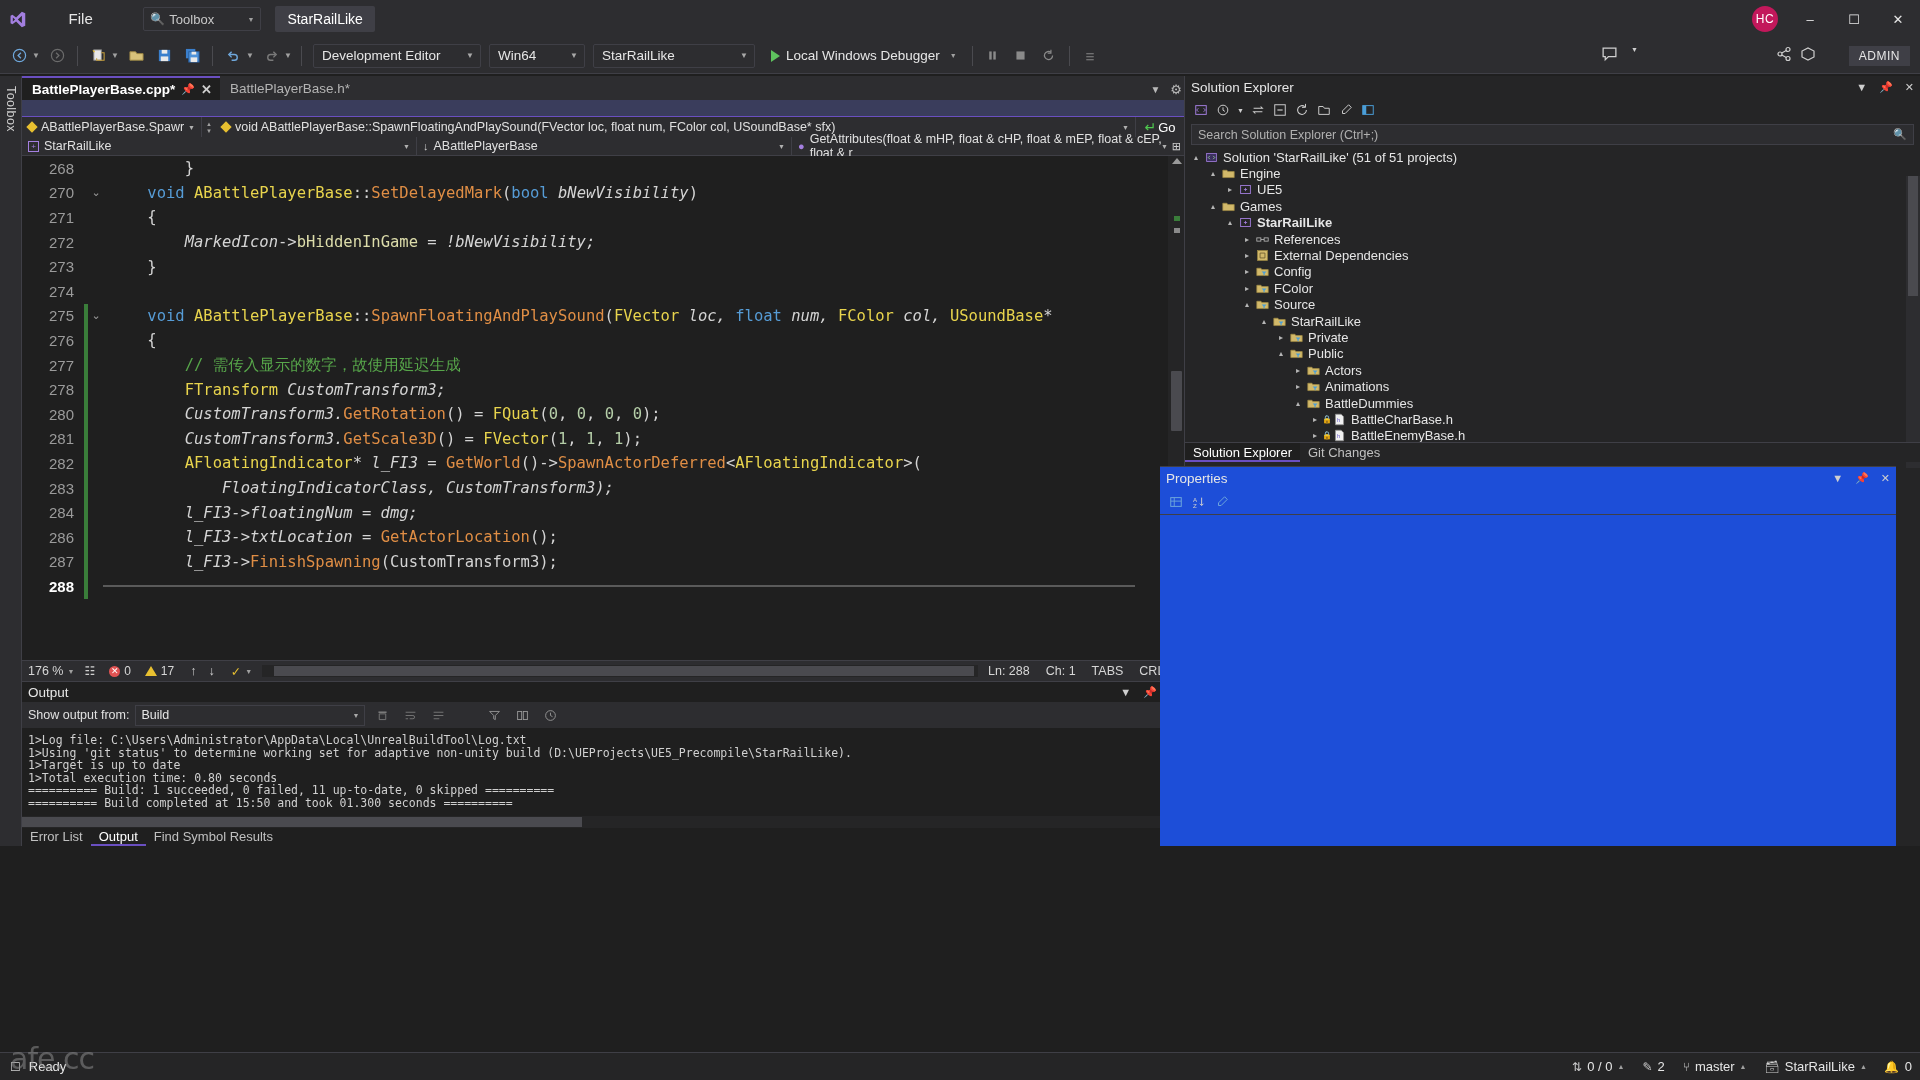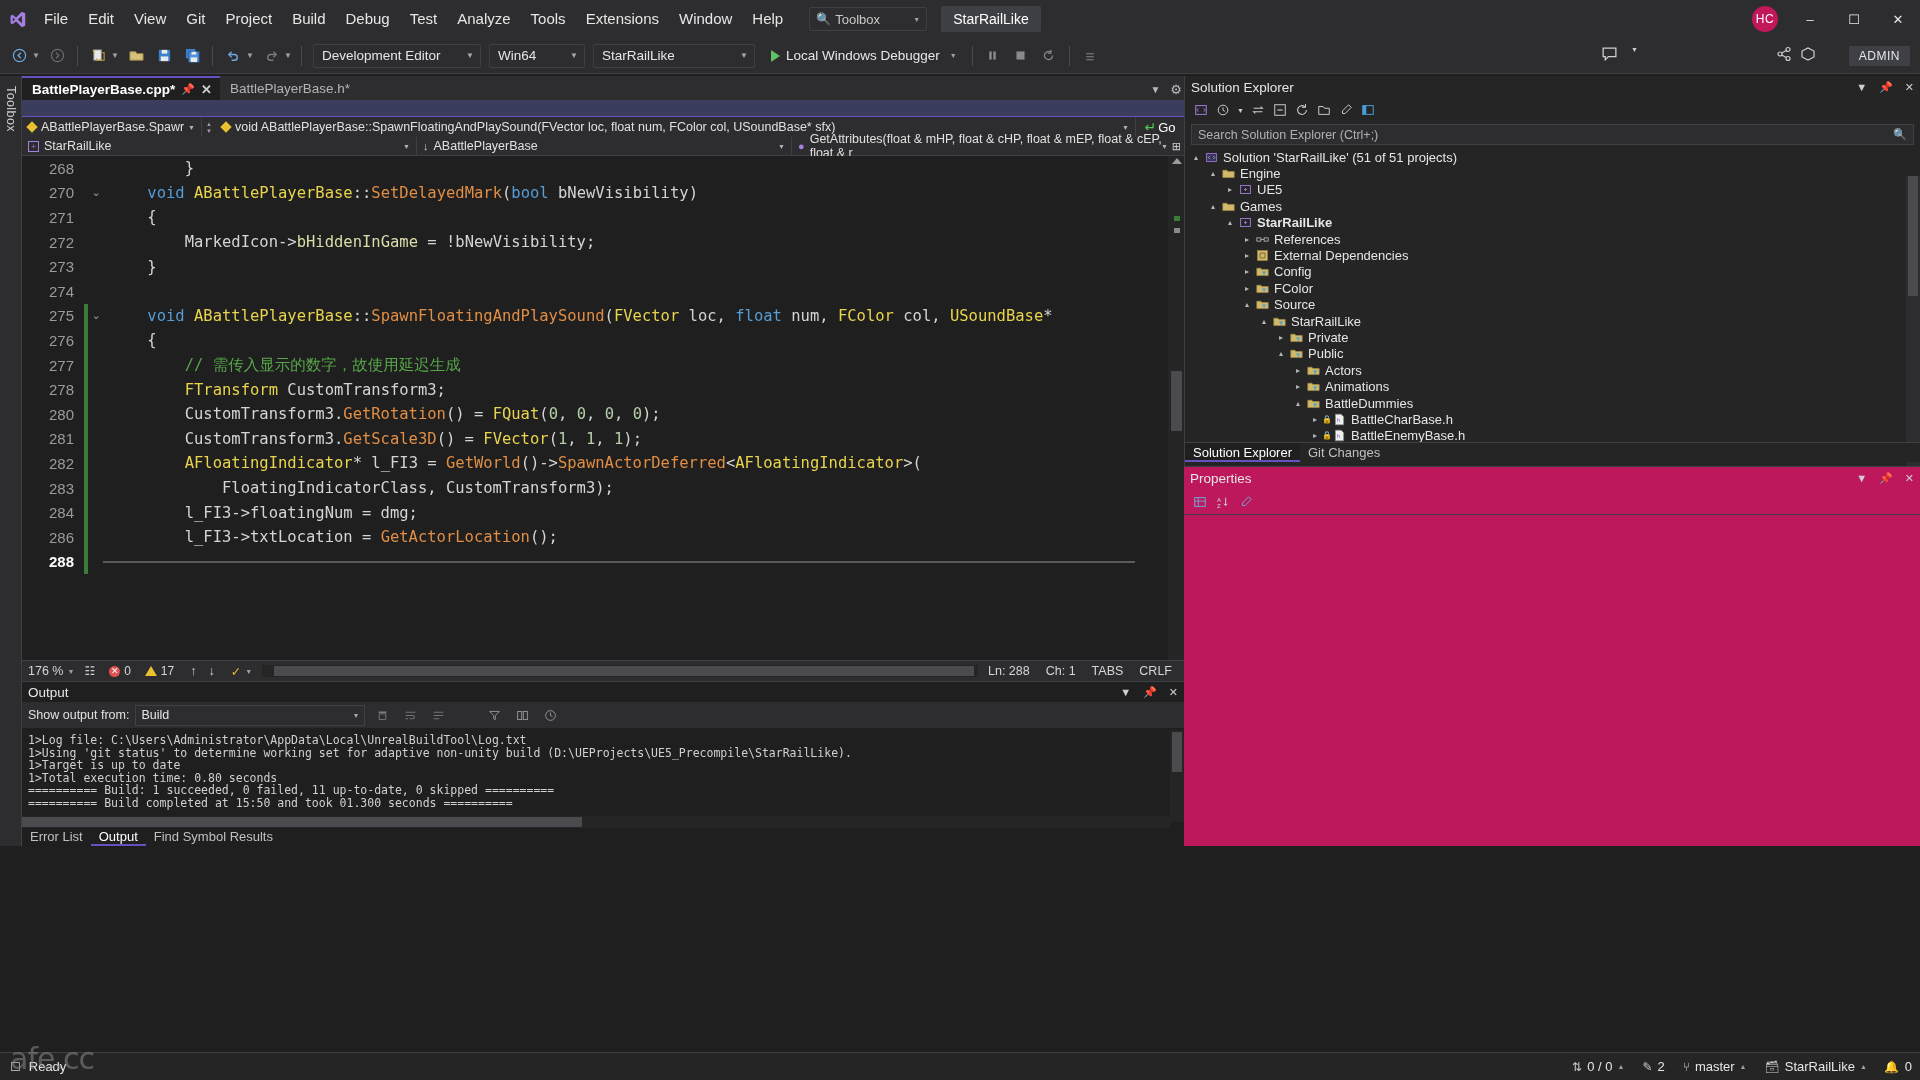--- a/index.html
+++ b/index.html
@@ -12,21 +12,21 @@
   }
   #app { position: relative; width: 1920px; height: 1080px; background: #1f1f1f; }
 
   
   .titlebar {
     position: absolute; top: 0; left: 0; width: 1920px; height: 38px;
     background: #2d2d30; display: flex; align-items: center;
   }
   .vs-logo { width: 34px; height: 38px; display: flex; align-items: center; justify-content: center; }
   .vs-logo svg { width: 19px; height: 19px; }
-  .menu { display: flex; align-items: center; height: 38px; }
+  .menu { display: flex; align-items: center; height: 38px; flex-direction: column; }
   .menu-item {
     padding: 0 10px; height: 38px; line-height: 38px; font-size: 15px; color: #e6e6e6;
     white-space: nowrap; cursor: default;
   }
   .search-box {
     margin-left: 16px; width: 118px; height: 24px; background: #2d2d30;
     border: 1px solid #3f3f46; display: flex; align-items: center; gap: 4px;
     padding: 0 6px; font-size: 13px; color: #c8c8c8; border-radius: 2px;
   }
   .search-box .mag { font-size: 12px; color: #9a9a9a; }
@@ -136,21 +136,21 @@
   .fold { width: 16px; flex: none; color: #9b9b9b; font-size: 11px; text-align: center;
     font-family: "Liberation Sans", sans-serif; }
   .codetext { padding-left: 6px; }
   .cur-line-box { outline: 1px solid #5a5a5a; }
 
   
   .kw   { color: #569cd6; }
   .typ  { color: #e8d44d; }
   .fn   { color: #e08e45; }
   .id   { color: #dcdcaa; text-align: center; }
-  .plain{ color: #d4d4d4; }
+  .plain{ color: #d4d4d4; font-style: italic; }
   .cmt  { color: #57a64a; }
   .num  { color: #b5cea8; }
   .punct{ color: #d4d4d4; }
 
   
   .edscroll { position: absolute; right: 0; top: 156px; width: 16px; height: 504px; background: #252526; }
   .edscroll .thumb { position: absolute; right: 2px; width: 11px; background: #4a4a4f; border-radius: 1px; }
   .edscroll .mark { position: absolute; right: 4px; width: 6px; height: 5px; }
 
   
@@ -216,21 +216,21 @@
   .tw { width: 14px; flex: none; text-align: center; color: #b6b6b6; font-size: 8px; }
   .ticon { width: 16px; flex: none; display: flex; align-items: center; justify-content: center; }
   .tlabel { padding-left: 4px; }
   .tlabel.bold { font-weight: bold; }
   .se-bottom-tabs { position: absolute; top: 366px; left: 0; width: 736px; height: 20px;
     display: flex; align-items: flex-end; background: #252526; border-top: 1px solid #3f3f46; }
   .se-btab { padding: 0 8px; height: 19px; line-height: 19px; font-size: 13px; color: #c0c0c0; }
   .se-btab.active { background: #1f1f1f; color: #ffffff; border-bottom: 2px solid #6a4fc1; }
 
   
-  .proppanel { position: absolute; left: 1184px; top: 466px; width: 736px; height: 380px; background: #be185d;
+  .proppanel { position: absolute; left: 1160px; top: 466px; width: 736px; height: 380px; background: #1d4ed8;
     border-top: 1px solid #3f3f46; }
   .prop-title { height: 22px; display: flex; align-items: center; padding: 0 6px; font-size: 13.5px;
     color: #e6e6e6; position: relative;}
   .prop-title .hr { position: absolute; right: 6px; display: flex; gap: 12px; align-items: center; font-size: 11px; color:#cfcfcf;}
   .prop-toolbar { height: 26px; display: flex; align-items: center; gap: 3px; padding: 0 6px;
     border-bottom: 1px solid #3f3f46; }
   .prop-ico { width: 20px; height: 20px; display: flex; align-items: center; justify-content: center;
     color: #cfcfcf; font-size: 12px; }
 
   .se-scrollv { position: absolute; right: 0; top: 100px; width: 14px; height: 292px; background: #2d2d30; }
@@ -488,20 +488,21 @@
         <div class="cl"><span class="ln">275</span><span class="gutter-chg green"></span><span class="fold">⌄</span><span class="codetext"><span class="plain">    </span><span class="kw">void</span><span class="plain"> </span><span class="typ">ABattlePlayerBase</span><span class="punct">::</span><span class="fn">SpawnFloatingAndPlaySound</span><span class="punct">(</span><span class="typ">FVector</span><span class="plain"> loc, </span><span class="kw">float</span><span class="plain"> num, </span><span class="typ">FColor</span><span class="plain"> col, </span><span class="typ">USoundBase</span><span class="punct">*</span></span></div>
         <div class="cl"><span class="ln">276</span><span class="gutter-chg green"></span><span class="fold"></span><span class="codetext"><span class="punct">    {</span></span></div>
         <div class="cl"><span class="ln">277</span><span class="gutter-chg green"></span><span class="fold"></span><span class="codetext"><span class="cmt">        // 需传入显示的数字，故使用延迟生成</span></span></div>
         <div class="cl"><span class="ln">278</span><span class="gutter-chg green"></span><span class="fold"></span><span class="codetext"><span class="plain">        </span><span class="typ">FTransform</span><span class="plain"> CustomTransform3;</span></span></div>
         <div class="cl"><span class="ln">280</span><span class="gutter-chg green"></span><span class="fold"></span><span class="codetext"><span class="plain">        CustomTransform3.</span><span class="fn">GetRotation</span><span class="punct">() = </span><span class="typ">FQuat</span><span class="punct">(</span><span class="num">0</span><span class="punct">, </span><span class="num">0</span><span class="punct">, </span><span class="num">0</span><span class="punct">, </span><span class="num">0</span><span class="punct">);</span></span></div>
         <div class="cl"><span class="ln">281</span><span class="gutter-chg green"></span><span class="fold"></span><span class="codetext"><span class="plain">        CustomTransform3.</span><span class="fn">GetScale3D</span><span class="punct">() = </span><span class="typ">FVector</span><span class="punct">(</span><span class="num">1</span><span class="punct">, </span><span class="num">1</span><span class="punct">, </span><span class="num">1</span><span class="punct">);</span></span></div>
         <div class="cl"><span class="ln">282</span><span class="gutter-chg green"></span><span class="fold"></span><span class="codetext"><span class="plain">        </span><span class="typ">AFloatingIndicator</span><span class="plain">* l_FI3 = </span><span class="fn">GetWorld</span><span class="punct">()-&gt;</span><span class="fn">SpawnActorDeferred</span><span class="punct">&lt;</span><span class="typ">AFloatingIndicator</span><span class="punct">&gt;(</span></span></div>
         <div class="cl"><span class="ln">283</span><span class="gutter-chg green"></span><span class="fold"></span><span class="codetext"><span class="plain">            FloatingIndicatorClass, CustomTransform3);</span></span></div>
         <div class="cl"><span class="ln">284</span><span class="gutter-chg green"></span><span class="fold"></span><span class="codetext"><span class="plain">        l_FI3-&gt;floatingNum = dmg;</span></span></div>
         <div class="cl"><span class="ln">286</span><span class="gutter-chg green"></span><span class="fold"></span><span class="codetext"><span class="plain">        l_FI3-&gt;txtLocation = </span><span class="fn">GetActorLocation</span><span class="punct">();</span></span></div>
+        <div class="cl"><span class="ln">287</span><span class="gutter-chg green"></span><span class="fold"></span><span class="codetext"><span class="plain">        l_FI3-&gt;</span><span class="fn">FinishSpawning</span><span class="punct">(CustomTransform3);</span></span></div>
         <div class="cl "><span class="ln cur">288</span><span class="gutter-chg green"></span><span class="fold"></span><span class="codetext cur-line-box" style="display: inline-block; width: 1030px;"></span></div>
       </div>
   </div>
 
   <div class="edscroll" style="left:1168px;">
     <div class="mark" style="top:60px;background:#3a7d3a;"></div>
     <div class="mark" style="top:72px;background:#8a8a8a;"></div>
     <div class="thumb" style="top:215px;height:60px;"></div>
     <div style="position:absolute;top:2px;left:4px;width:0;height:0;border-left:5px solid transparent;border-right:5px solid transparent;border-bottom:6px solid #9a9a9a;"></div>
   </div>

